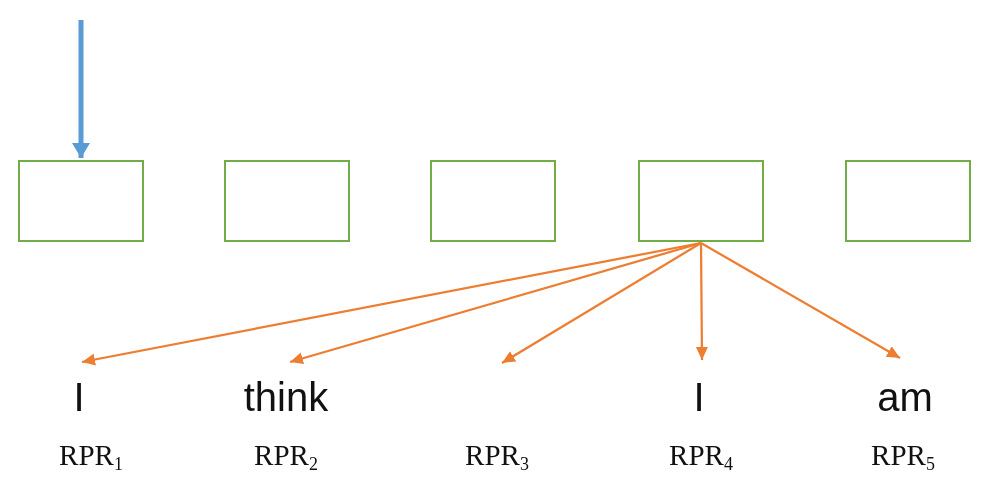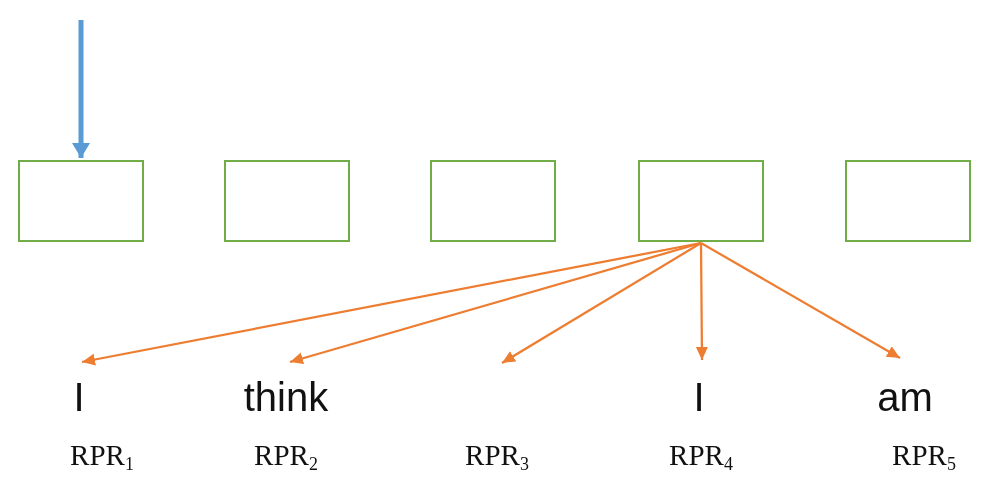--- a/index.html
+++ b/index.html
@@ -62,25 +62,25 @@
     font-size: 29px;
     line-height: 1;
     color: var(--text);
     white-space: nowrap;
   }
   .rpr sub {
     font-size: 0.62em;
     vertical-align: -0.28em;
     line-height: 0;
   }
-  .rpr-1 { left: 102px; }
+  .rpr-1 { left: 91px; }
   .rpr-2 { left: 286px; }
   .rpr-3 { left: 497px; }
   .rpr-4 { left: 701px; font-family: Liberation Serif, serif; }
-  .rpr-5 { left: 924px; }
+  .rpr-5 { left: 903px; }
 </style>
 </head>
 <body>
 
 <div class="canvas">
 
   <svg class="arrow-layer" viewBox="0 0 992 500" xmlns="http://www.w3.org/2000/svg">
     <defs>
       <marker id="head-blue" markerUnits="userSpaceOnUse" markerWidth="20" markerHeight="20" refX="15" refY="9" orient="auto">
         <path class="fill-blue" d="M0,0 L15,9 L0,18 Z"></path>

